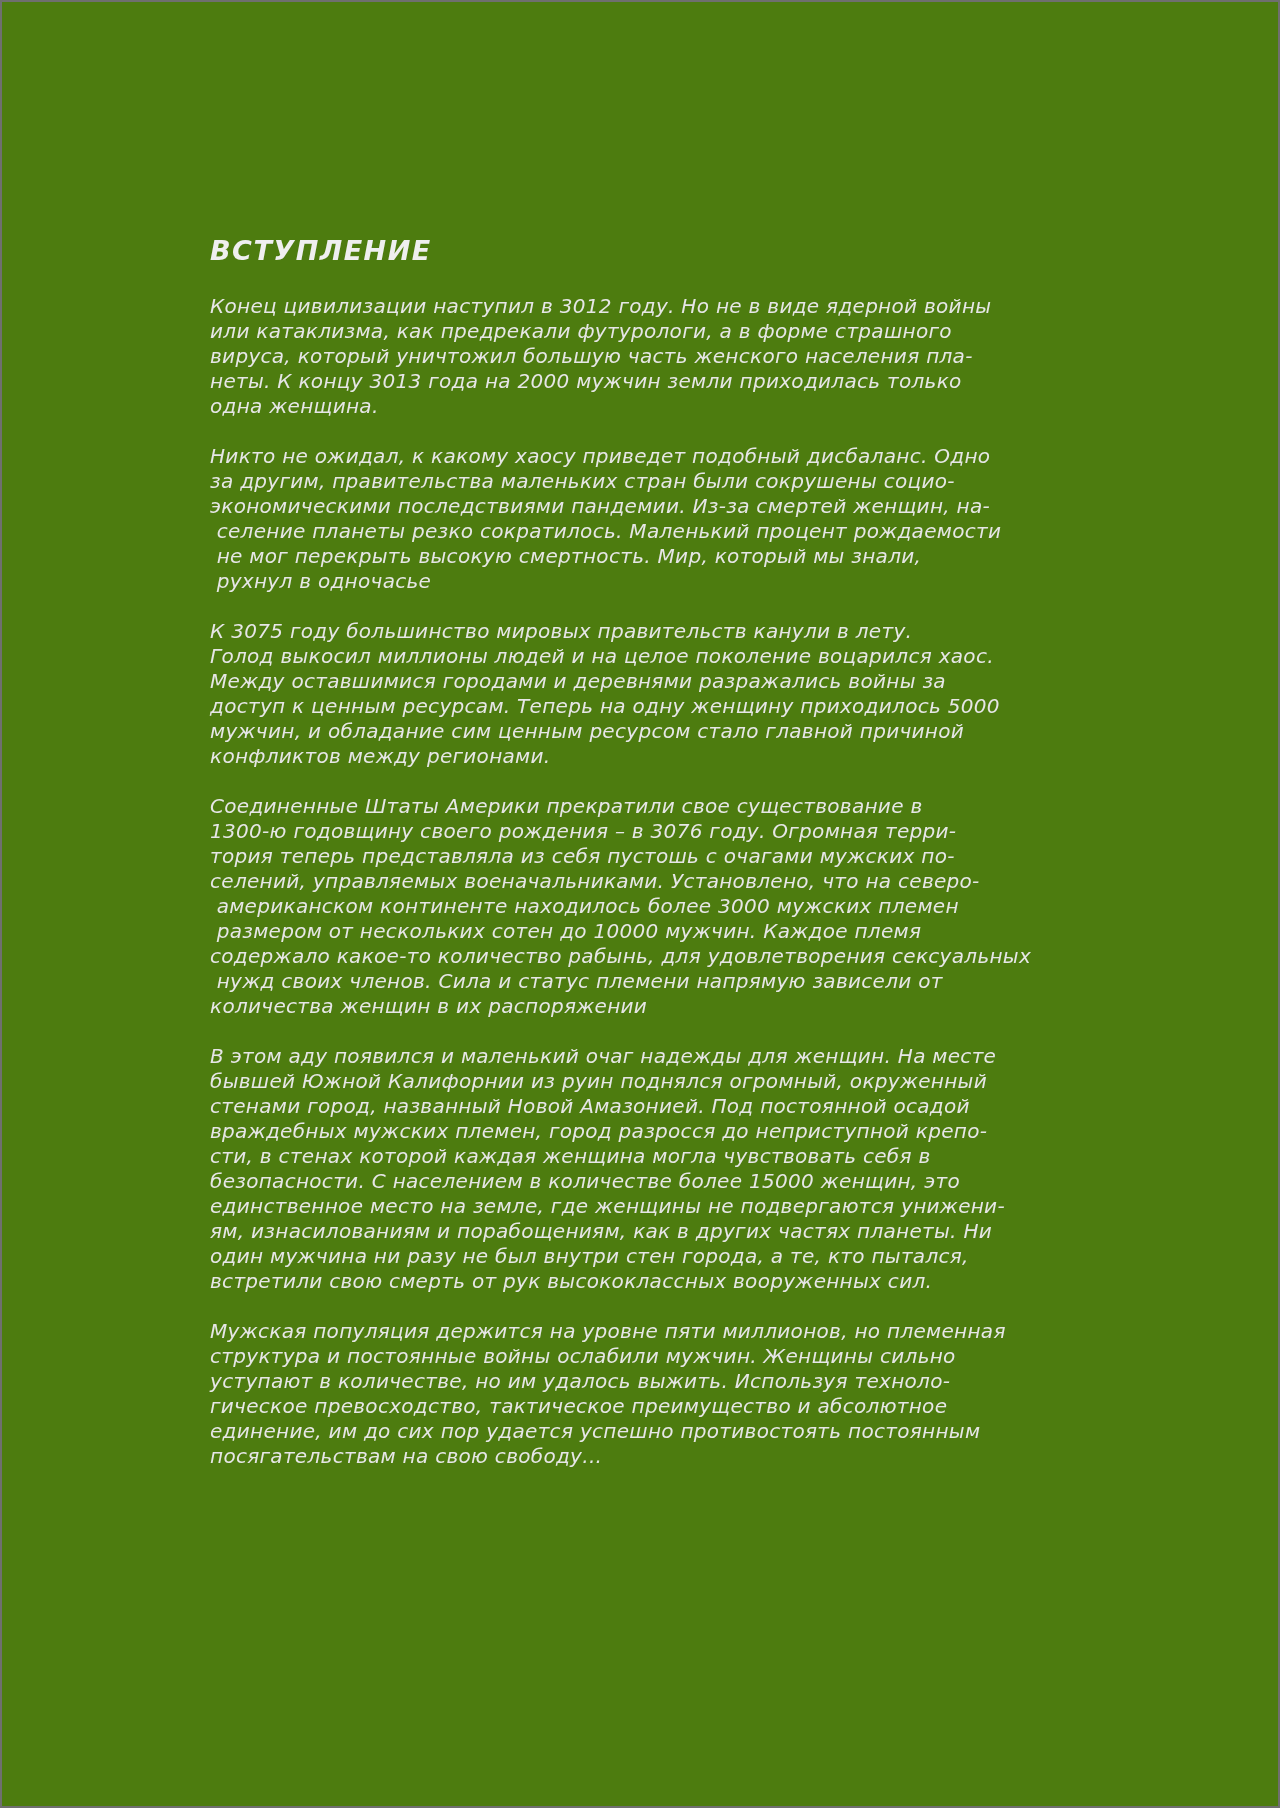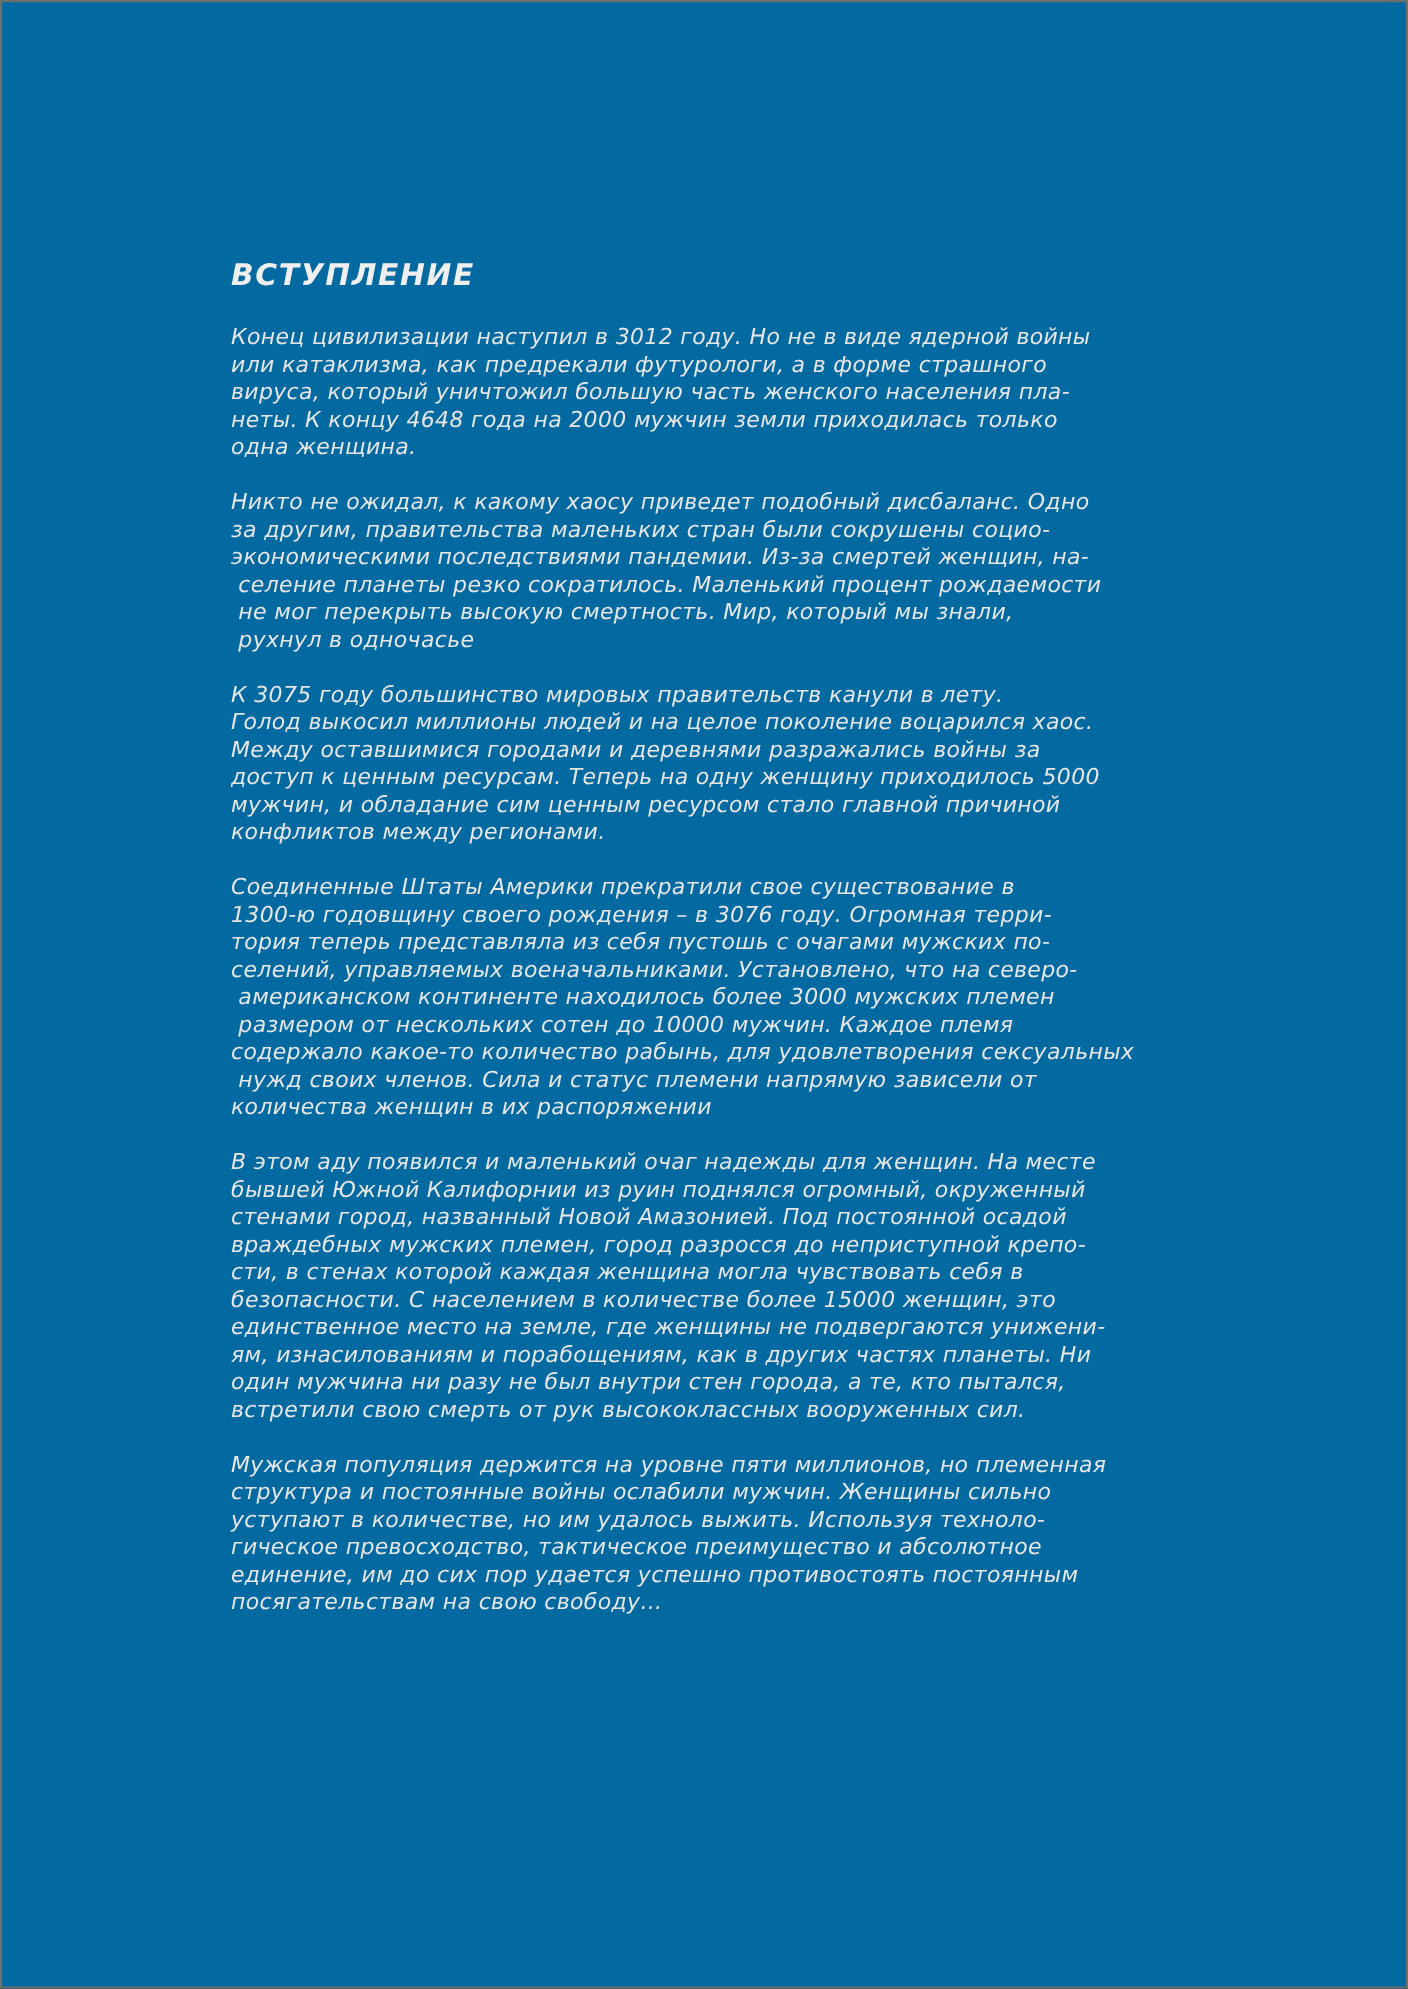--- a/index.html
+++ b/index.html
@@ -5,21 +5,21 @@
   html, body {
     margin: 0;
     padding: 0;
     background: #000000;
   }
   .page {
     position: relative;
     width: 1280px;
     height: 1808px;
     box-sizing: border-box;
-    background: #0369a1;
+    background: #4d7c0f;
     border: 2px solid #6f6f6f;
     overflow: hidden;
     font-family: "DejaVu Sans", sans-serif;
   }
   .content {
     position: absolute;
     top: 233px;
     left: 208px;
     width: 850px;
     color: #e6e6e6;
@@ -44,21 +44,21 @@
 </style>
 </head>
 <body>
 
 <div class="page">
   <div class="content">
     <h1 class="title">ВСТУПЛЕНИЕ</h1>
     <p class="para">Конец цивилизации наступил в 3012 году. Но не в виде ядерной войны
 или катаклизма, как предрекали футурологи, а в форме страшного
 вируса, который уничтожил большую часть женского населения пла-
-неты. К концу 4648 года на 2000 мужчин земли приходилась только
+неты. К концу 3013 года на 2000 мужчин земли приходилась только
 одна женщина.</p>
     <p class="para">Никто не ожидал, к какому хаосу приведет подобный дисбаланс. Одно
 за другим, правительства маленьких стран были сокрушены социо-
 экономическими последствиями пандемии. Из-за смертей женщин, на-
  селение планеты резко сократилось. Маленький процент рождаемости
  не мог перекрыть высокую смертность. Мир, который мы знали,
  рухнул в одночасье</p>
     <p class="para">К 3075 году большинство мировых правительств канули в лету.
 Голод выкосил миллионы людей и на целое поколение воцарился хаос.
 Между оставшимися городами и деревнями разражались войны за

